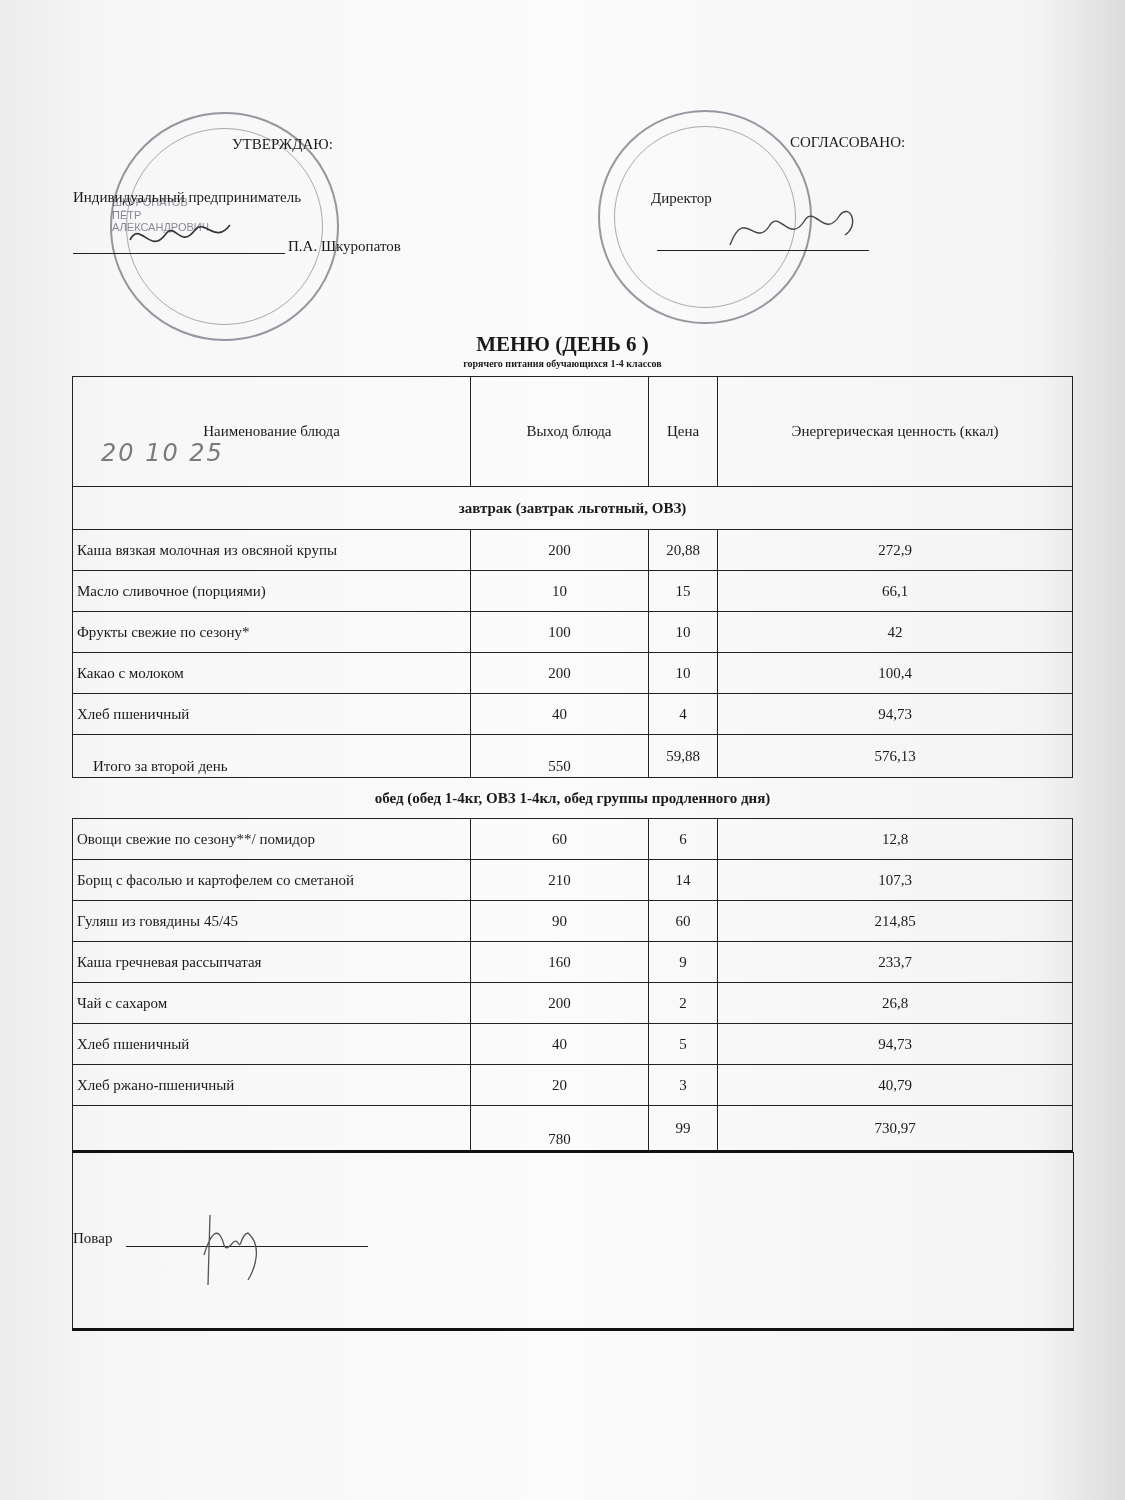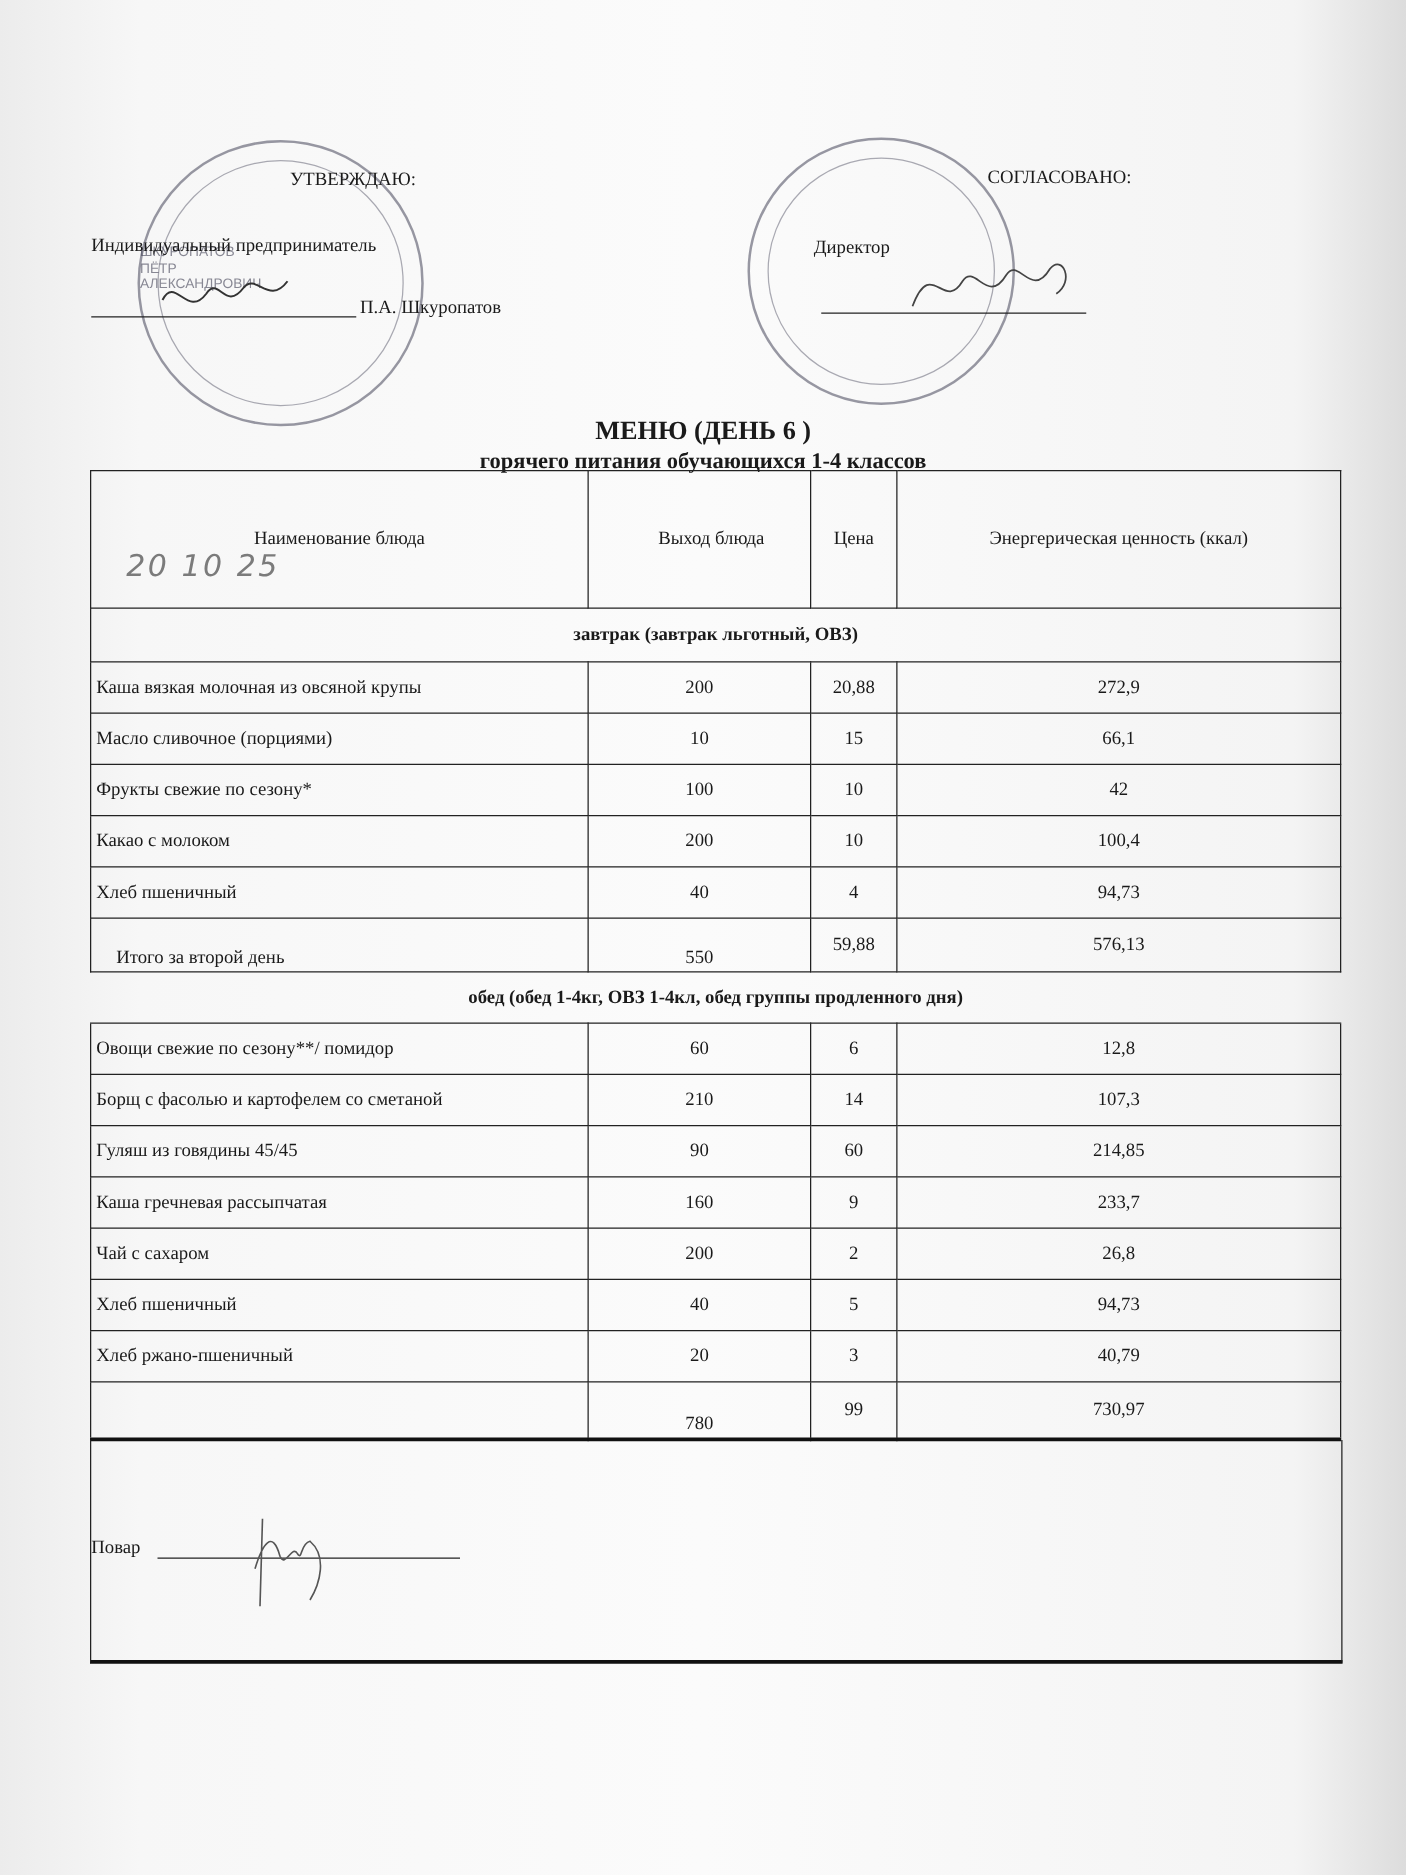--- a/index.html
+++ b/index.html
@@ -55,21 +55,21 @@
 <div class="abs hdr-text" style="left:288px; top:238px;">П.А. Шкуропатов</div>
 
 <div class="abs hdr-text" style="left:790px; top:134px;">СОГЛАСОВАНО:</div>
 <div class="abs hdr-text" style="left:651px; top:190px;">Директор</div>
 <div class="sigline" style="left:657px; top:250px; width:212px;"></div>
 <svg class="abs" style="left:720px; top:195px;" width="150" height="60" viewBox="0 0 150 60">
   <path d="M10,50 C25,10 35,55 50,30 C60,15 70,50 85,25 C95,10 105,45 120,20 C130,8 140,30 125,40" stroke="#444" stroke-width="1.4" fill="none"></path>
 </svg>
 
 <div class="title" style="top:332px; font-size:21px;">МЕНЮ (ДЕНЬ 6 )</div>
-<div class="title" style="top:358px; font-size:18px;">горячего питания обучающихся 1-4 классов</div>
+<div class="title" style="top:358px; font-size:10px;">горячего питания обучающихся 1-4 классов</div>
 
 <table class="menu" style="left:72px; top:376px; width:1000px;">
   <colgroup>
     <col style="width:398px">
       <col style="width:178px">
       <col style="width:69px">
       <col style="width:355px">
   </colgroup>
   <tbody>
       <tr style="height:110px;">

